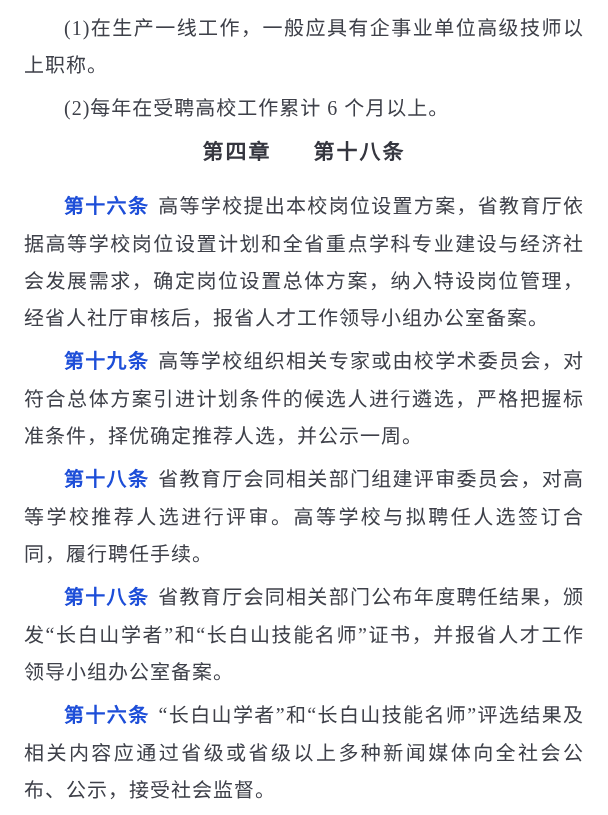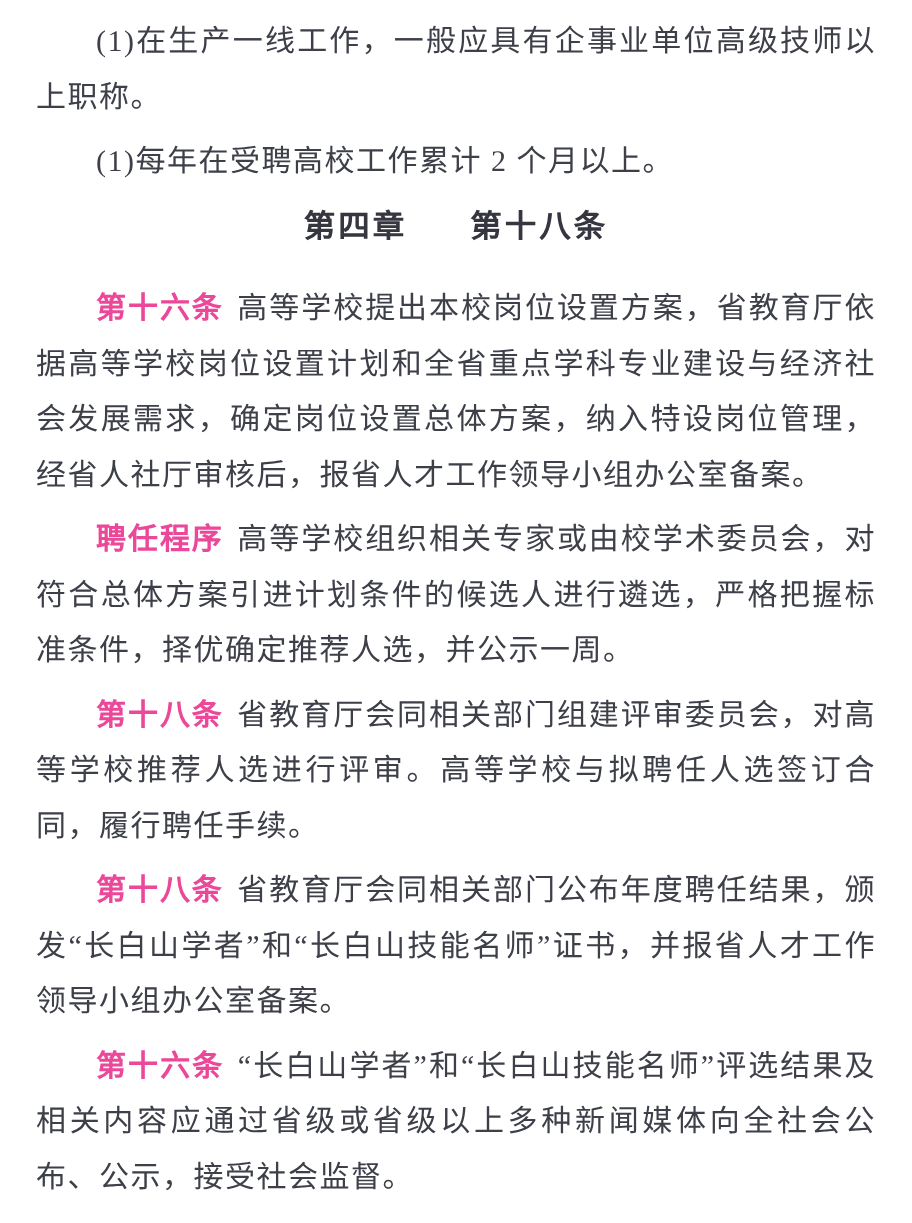--- a/index.html
+++ b/index.html
@@ -27,22 +27,22 @@
     margin: 0 0 6px 0;
     font-size: 20px;
     line-height: 37px;
     letter-spacing: 1px;
     text-align: justify;
     text-indent: 2em;
     color: #3e4049;
   }
   .doc p .lead {
     font-weight: 700;
-    font-family: Liberation Sans, sans-serif;
-    color: #ec4899;
+    font-family: Liberation Mono, monospace;
+    color: #1d4ed8;
     margin-right: 0.45em;
   }
   .chapter-heading {
     margin: 6px 0 18px 0;
     display: flex;
     justify-content: center;
     align-items: center;
     gap: 42px;
     font-size: 21px;
     line-height: 37px;
@@ -53,33 +53,33 @@
   }
 </style>
 </head>
 <body>
 
 <div class="page">
   <div class="doc">
 
     <p>(1)在生产一线工作，一般应具有企事业单位高级技师以上职称。</p>
 
-    <p>(1)每年在受聘高校工作累计 2 个月以上。</p>
+    <p>(2)每年在受聘高校工作累计 6 个月以上。</p>
 
     <div class="chapter-heading">
       <span>第四章</span>
       <span>第十八条</span>
     </div>
 
     <p>
       <span class="lead">第十六条</span><span>高等学校提出本校岗位设置方案，省教育厅依据高等学校岗位设置计划和全省重点学科专业建设与经济社会发展需求，确定岗位设置总体方案，纳入特设岗位管理，经省人社厅审核后，报省人才工作领导小组办公室备案。</span>
     </p>
 
     <p>
-      <span class="lead">聘任程序</span><span>高等学校组织相关专家或由校学术委员会，对符合总体方案引进计划条件的候选人进行遴选，严格把握标准条件，择优确定推荐人选，并公示一周。</span>
+      <span class="lead">第十九条</span><span>高等学校组织相关专家或由校学术委员会，对符合总体方案引进计划条件的候选人进行遴选，严格把握标准条件，择优确定推荐人选，并公示一周。</span>
     </p>
 
     <p>
       <span class="lead">第十八条</span><span>省教育厅会同相关部门组建评审委员会，对高等学校推荐人选进行评审。高等学校与拟聘任人选签订合同，履行聘任手续。</span>
     </p>
 
     <p>
       <span class="lead">第十八条</span><span>省教育厅会同相关部门公布年度聘任结果，颁发“长白山学者”和“长白山技能名师”证书，并报省人才工作领导小组办公室备案。</span>
     </p>
 

